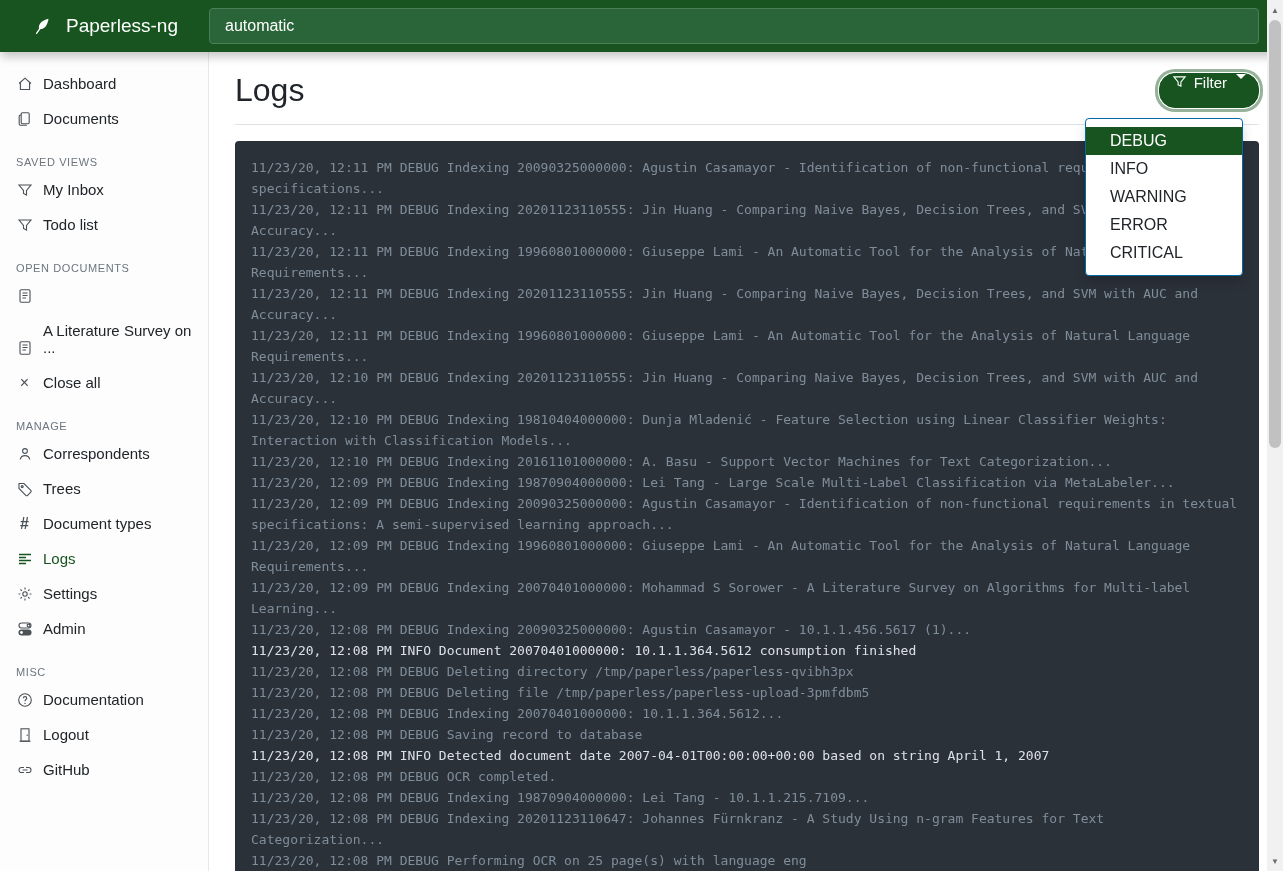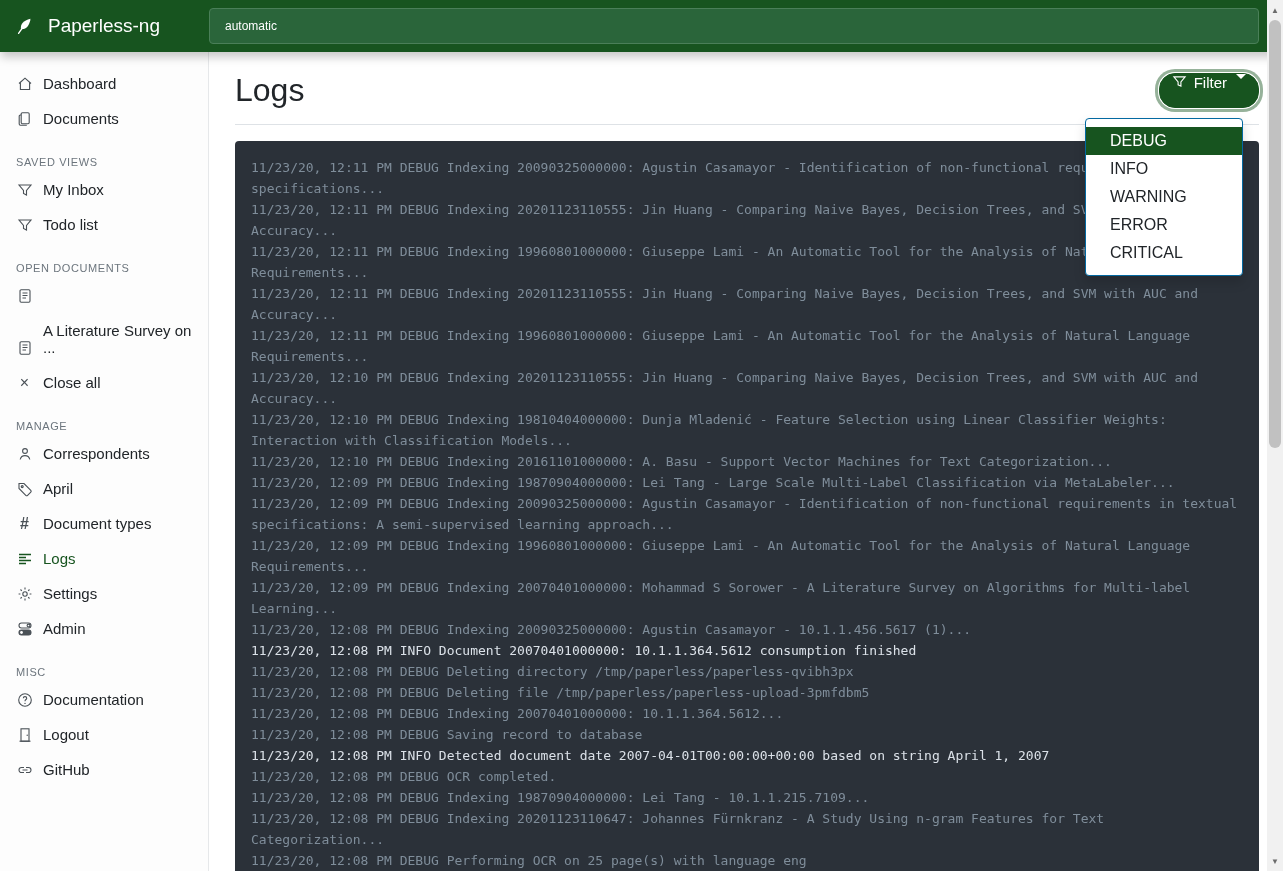--- a/index.html
+++ b/index.html
@@ -3,25 +3,25 @@
 <meta charset="utf-8">
 <style>
   * { margin:0; padding:0; box-sizing:border-box; }
   html,body { width:1283px; height:871px; overflow:hidden; background:#fff;
               font-family:"Liberation Sans", sans-serif; }
 
   
   .navbar { position:absolute; left:0; top:0; width:1283px; height:52px;
             background:#17541f; z-index:20; display:flex; align-items:center;
             box-shadow:0 6px 9px -1px rgba(0,0,0,0.22); }
-  .brand { width:209px; display:flex; align-items:center; padding-left:14px; gap:12px; }
+  .brand { width:209px; display:flex; align-items:center; padding-left:32px; gap:12px; }
   .brand-name { color:#fff; font-size:19px; }
   .search-wrap { flex:1; padding-right:24px; }
   .search-input { width:100%; height:36px; background:#2a653a; border:1px solid #4a7f58;
-                  border-radius:4px; color:#fff; font-size:12px; padding:0 15px;
+                  border-radius:4px; color:#fff; font-size:16px; padding:0 15px;
                   font-family:"Liberation Sans", sans-serif; outline:none; }
 
   
   .sidebar { position:absolute; left:0; top:52px; width:209px; height:819px;
              background:#fdfdfd; border-right:1px solid #e6e8ea; padding-top:14px; }
   .side-item { display:flex; align-items:flex-end; gap:10px; padding:9px 16px;
                color:#212529; font-size:15px; cursor:pointer; }
   .side-item .ico { width:17px; height:17px; display:inline-flex; align-items:center;
                     justify-content:center; color:#4a5157; flex:0 0 17px; }
   .side-item.active, .side-item.active .ico { color:#17541f; }
@@ -156,21 +156,21 @@
     </span>
     <span>Correspondents</span>
   </div>
   <div class="side-item">
     <span class="ico">
       <svg width="16" height="16" viewBox="0 0 16 16" fill="none" stroke="#4a5157" stroke-width="1.1">
         <path d="M2 2.5 H7 L13.8 9.3 A1.3 1.3 0 0 1 13.8 11.1 L10.6 14.3 A1.3 1.3 0 0 1 8.8 14.3 L2 7.5 Z"></path>
         <circle cx="5.2" cy="5.6" r="1"></circle>
       </svg>
     </span>
-    <span>April</span>
+    <span>Trees</span>
   </div>
   <div class="side-item">
     <span class="ico hash-glyph">#</span>
     <span>Document types</span>
   </div>
   <div class="side-item active">
     <span class="ico">
       <svg width="16" height="16" viewBox="0 0 16 16" fill="none" stroke="#17541f" stroke-width="1.4">
         <path d="M2 3.5 H14 M2 6.5 H9 M2 9.5 H14 M2 12.5 H9"></path>
       </svg>

